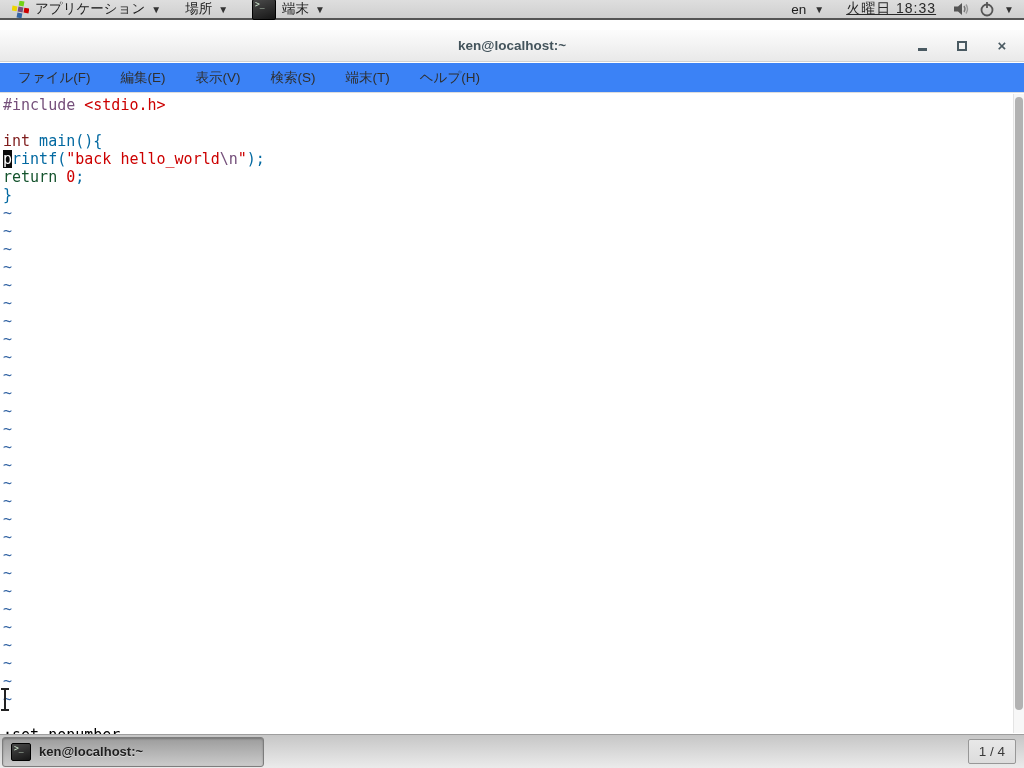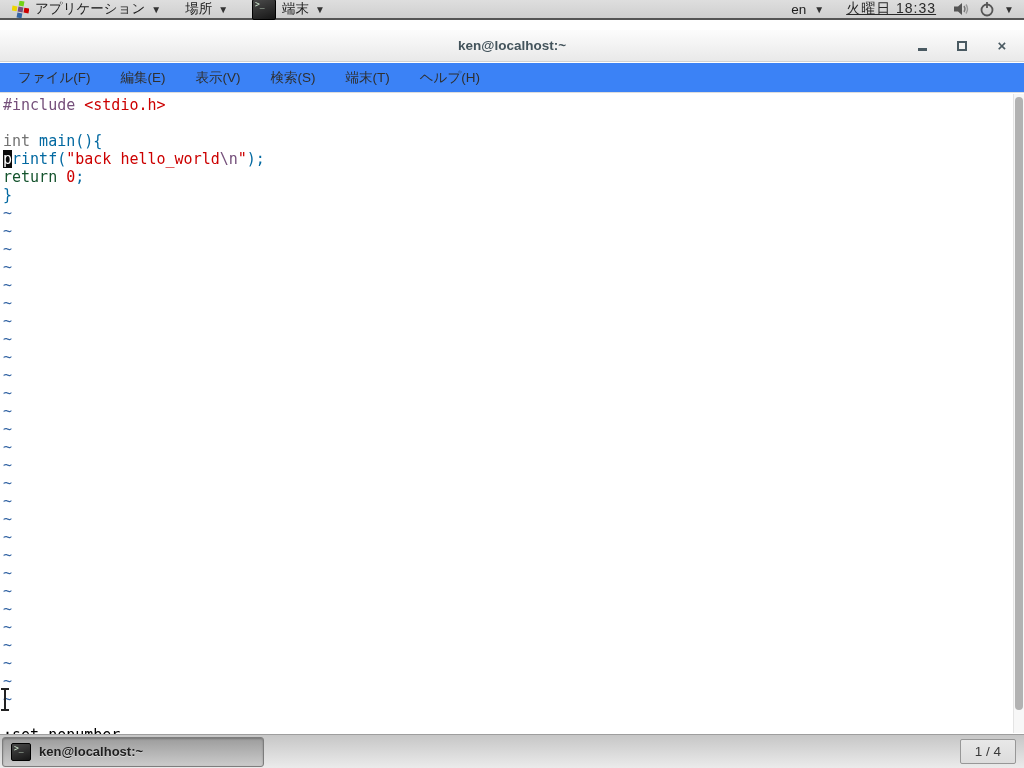--- a/index.html
+++ b/index.html
@@ -42,21 +42,21 @@
 
   
   .terminal { position:absolute; top:94px; left:0; width:1024px; height:540px; background:#ffffff;
     font-family:"DejaVu Sans Mono","Liberation Mono",monospace; font-size:15px; line-height:18px;
     white-space:pre; }
   .buffer { position:absolute; top:2px; left:3px; right:14px; }
   .trow { height:18px; }
   .tilde { color:#3465a4; }
   .tok-preproc  { color:#75507b; }
   .tok-constant { color:#cc0000; }
-  .tok-type     { color:#737373; }
+  .tok-type     { color:#7f1d1d; }
   .tok-statement{ color:#14532d; }
   .tok-special  { color:#75507b; }
   .tok-normal   { color:#0369a1; }
   .tok-cursor   { background:#0a0a0a; color:#ffffff; }
   .statusline { position:absolute; top:614px; left:0; width:1024px; height:18px; color:#000; }
   .cmd   { position:absolute; left:3px; }
   .ruler { position:absolute; left:845px; }
   .spos  { position:absolute; left:963px; color:#333; }
 
   .scrollbar { position:absolute; top:94px; right:0; width:11px; height:639px;
@@ -73,21 +73,21 @@
   
   .taskbar { position:absolute; top:734px; left:0; width:1024px; height:34px;
     background:linear-gradient(180deg,#c6c6c6,#ebebeb); border-top:1px solid #9e9e9e;
     display:flex; align-items:center; }
   .task-btn { margin-left:2px; width:262px; height:30px; display:flex; align-items:center; gap:8px;
     padding:0 8px; background:linear-gradient(180deg,#9c9c9c,#cbcbcb);
     border:1px solid #7d7d7d; border-radius:3px; box-shadow:inset 0 1px 2px rgba(0,0,0,.25); }
   .task-btn .term-ico { width:20px; height:18px; }
   .task-label { font-weight:bold; font-size:13px; color:#1f1f1f; text-shadow:0 1px 0 rgba(255,255,255,.4);
     white-space:nowrap; overflow:hidden; }
-  .pager { margin-left:auto; margin-right:8px; width:56px; height:25px;
+  .pager { margin-left:auto; margin-right:8px; width:48px; height:25px;
     background:linear-gradient(180deg,#e8e8e8,#dcdcdc); border:1px solid #979797; border-radius:2px;
     display:flex; align-items:center; justify-content:center; font-size:13.5px; color:#3a3a3a; }
 </style>
 </head>
 <body>
 
 <div class="top-panel">
   <div class="panel-left">
     <div class="panel-item">
       <svg class="pinwheel" viewBox="0 0 17 17">

